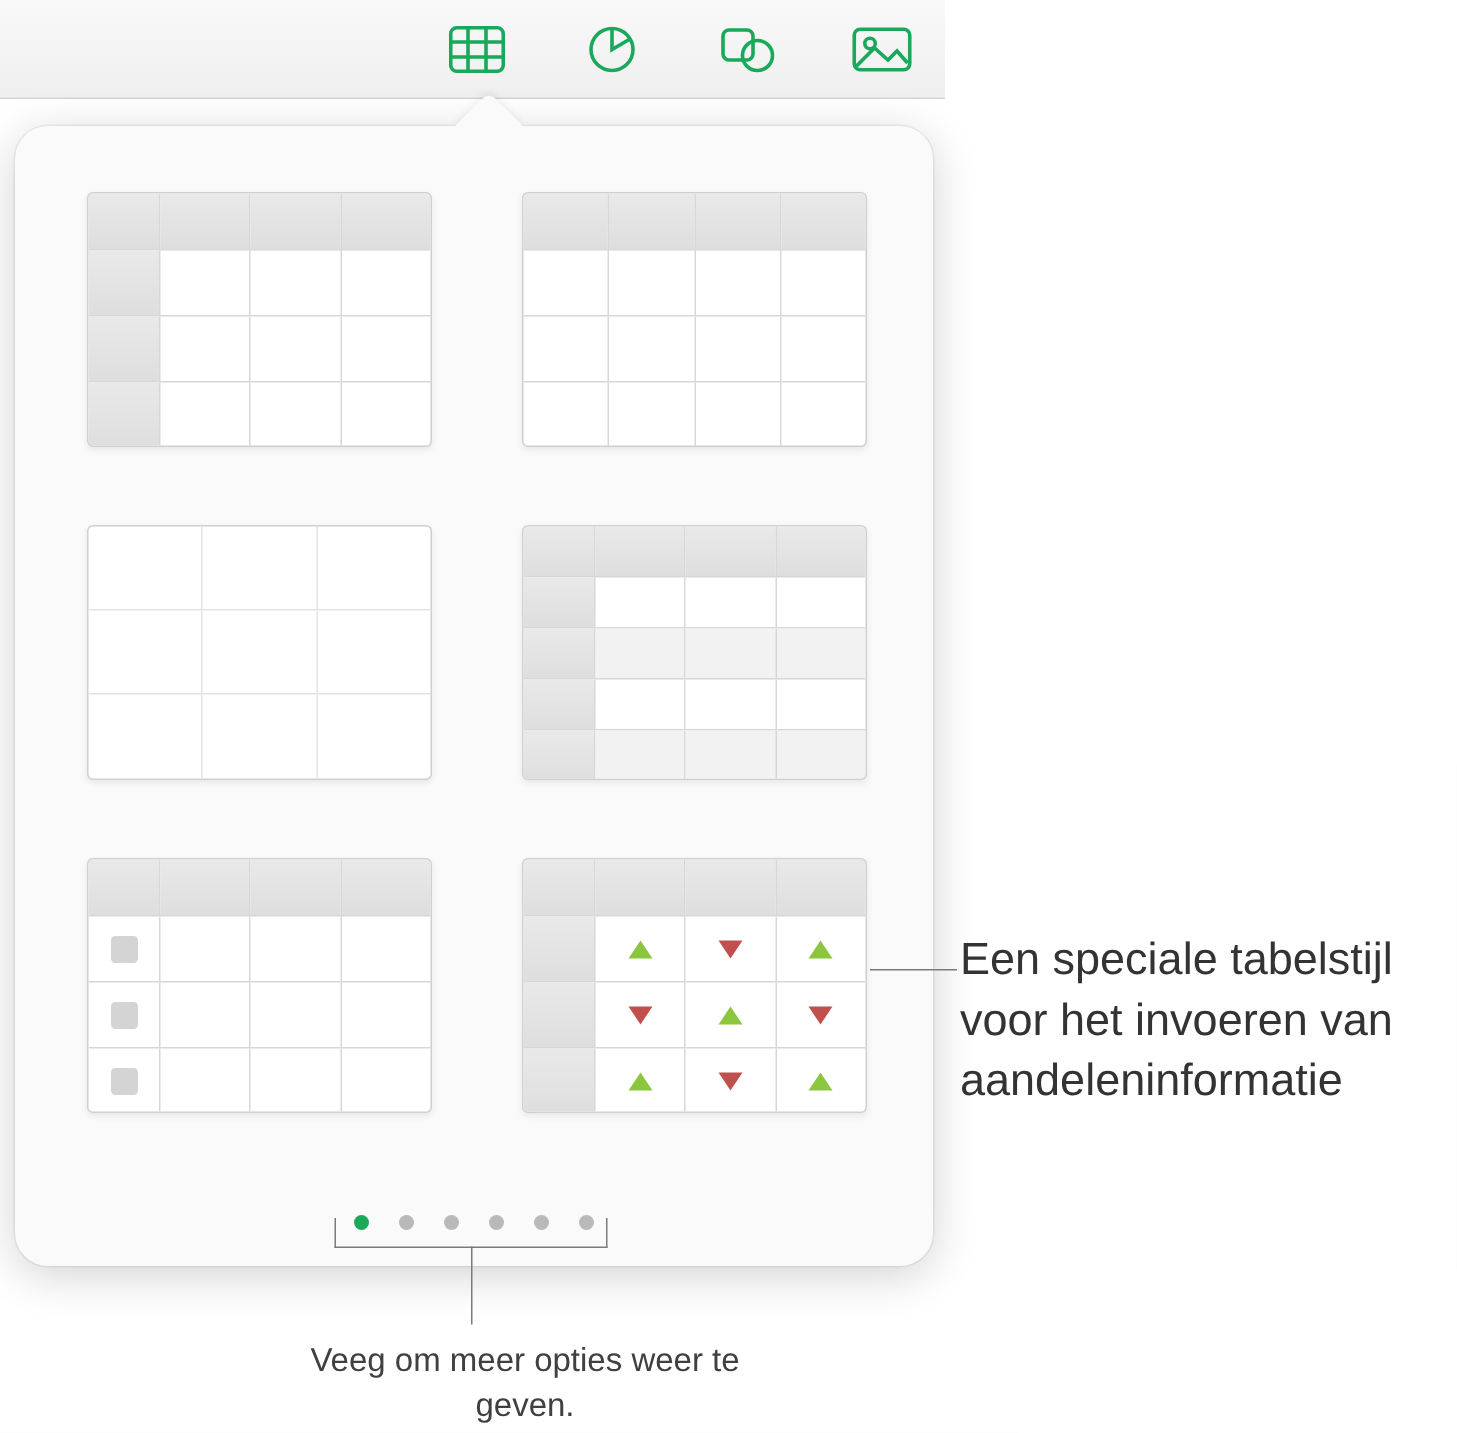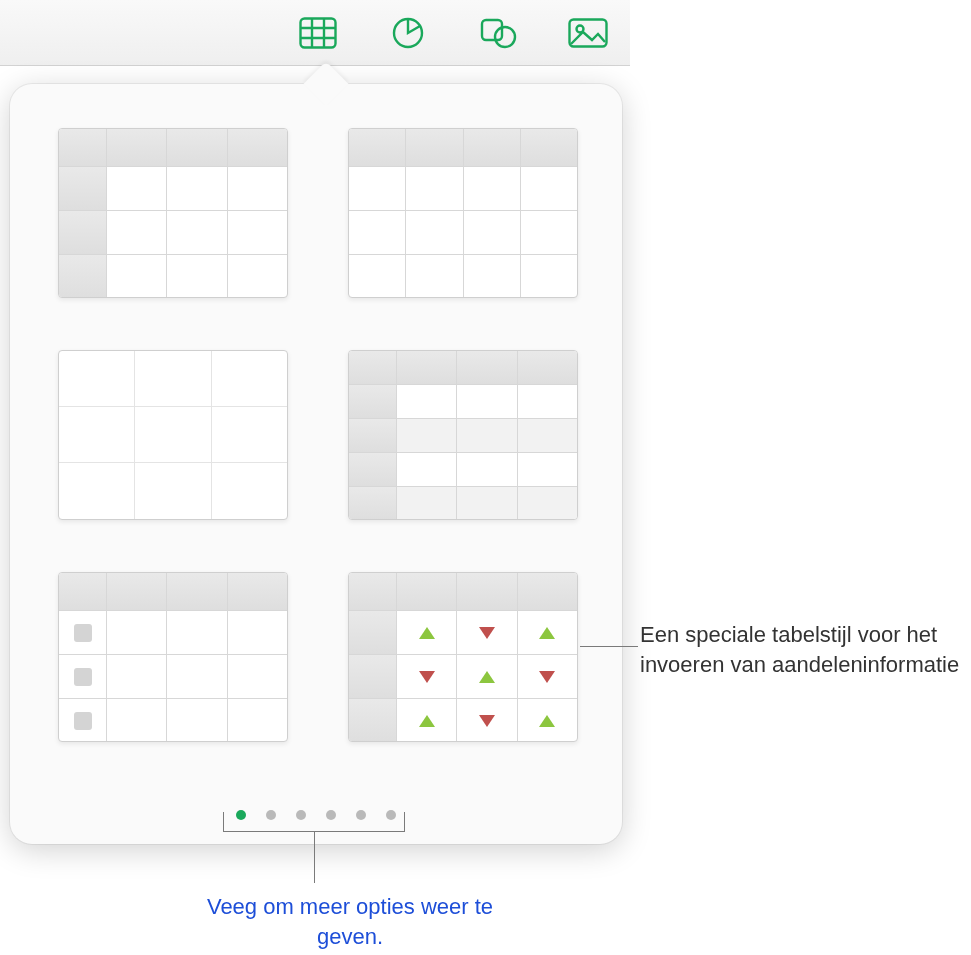--- a/index.html
+++ b/index.html
@@ -108,34 +108,34 @@
   }
   .dot { width: 10px; height: 10px; border-radius: 50%; background: #b9b9b9; }
   .dot.active { background: #1aa85b; }
 
   
   .callout-r {
     position: absolute;
     left: 640px;
     top: 620px;
     width: 320px;
-    font-size: 22px;
+    font-size: 30px;
     color: #333;
     line-height: 1.35;
   }
   .lead-r {
     position: absolute;
     left: 580px; top: 646px; width: 58px; height: 1px; background: #7a7a7a;
   }
   .callout-b {
     position: absolute;
     left: 200px; top: 892px;
     width: 300px;
     font-size: 22px;
-    color: #1d4ed8;
+    color: #404040;
     line-height: 1.35;
     text-align: center;
   }
   .bracket {
     position: absolute;
     left: 223px;
     top: 812px;
     width: 182px;
     height: 20px;
     border-left: 1px solid #7a7a7a;

